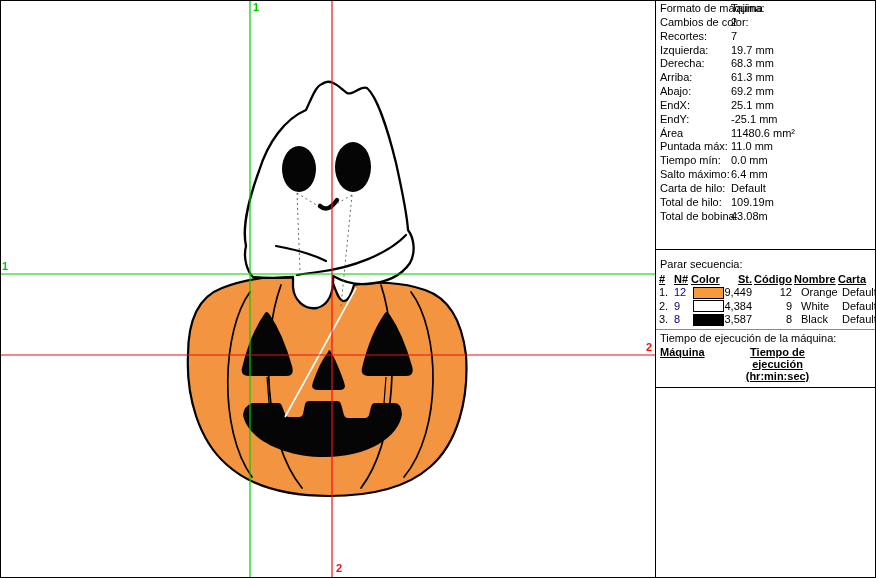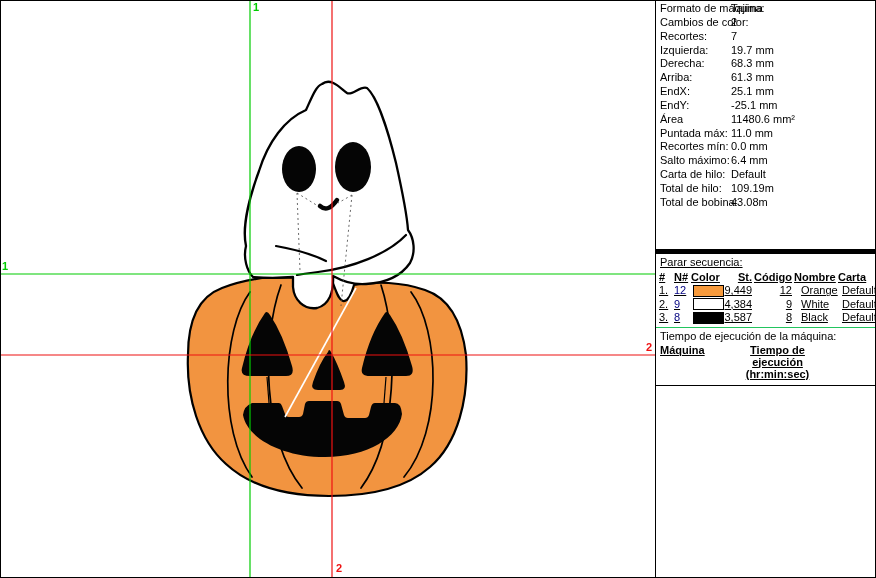--- a/index.html
+++ b/index.html
@@ -30,21 +30,21 @@
   
   .panel {
     position:absolute; left:655px; top:0; width:220px; height:578px;
     border-left:1px solid #000; font-size:11px; color:#000; background:#fff;
   }
   .sec1 { padding-top:2px; height:249px; box-sizing:border-box; }
   .info-row { height:13.85px; position:relative; white-space:nowrap; }
   .info-row .lbl { position:absolute; left:4px; top:0; }
   .info-row .val { position:absolute; left:75px; top:0; }
 
-  .sec2 { border-top:5px solid #000000; padding-top:2px; padding-bottom:3px;text-decoration:underline; }
+  .sec2 { border-top:1px solid #000000; padding-top:8px; padding-bottom:3px; }
   .sec-title { padding-left:4px; height:13.5px; white-space:nowrap; }
   .seq-grid { display:grid; grid-template-columns:15px 17px 33px 30px 40px 44px 38px; padding-left:3px; align-items:center; }
   .seq-head { height:14px; }
   .seq-row { height:13.5px; }
   .hdr { font-weight:bold; text-decoration:underline; }
   .c-right { text-align:right; padding-right:2px; }
   .c-left { text-align:left; }
   .navy { color:var(--navy); }
   .swatch { display:inline-block; width:29px; height:10px; border:1px solid #000; vertical-align:middle; margin-left:2px; }
 
@@ -154,37 +154,41 @@
       </div>
     <div class="info-row">
         <span class="lbl">Derecha:</span>
         <span class="val">68.3 mm</span>
       </div>
     <div class="info-row">
         <span class="lbl">Arriba:</span>
         <span class="val">61.3 mm</span>
       </div>
     <div class="info-row">
+        <span class="lbl">Abajo:</span>
+        <span class="val">69.2 mm</span>
+      </div>
+    <div class="info-row">
         <span class="lbl">EndX:</span>
         <span class="val">25.1 mm</span>
       </div>
     <div class="info-row">
         <span class="lbl">EndY:</span>
         <span class="val">-25.1 mm</span>
       </div>
     <div class="info-row">
         <span class="lbl">Área</span>
         <span class="val">11480.6 mm²</span>
       </div>
     <div class="info-row">
         <span class="lbl">Puntada máx:</span>
         <span class="val">11.0 mm</span>
       </div>
     <div class="info-row">
-        <span class="lbl">Recortes mín:</span>
+        <span class="lbl">Tiempo mín:</span>
         <span class="val">0.0 mm</span>
       </div>
     <div class="info-row">
         <span class="lbl">Salto máximo:</span>
         <span class="val">6.4 mm</span>
       </div>
     <div class="info-row">
         <span class="lbl">Carta de hilo:</span>
         <span class="val">Default</span>
       </div>

